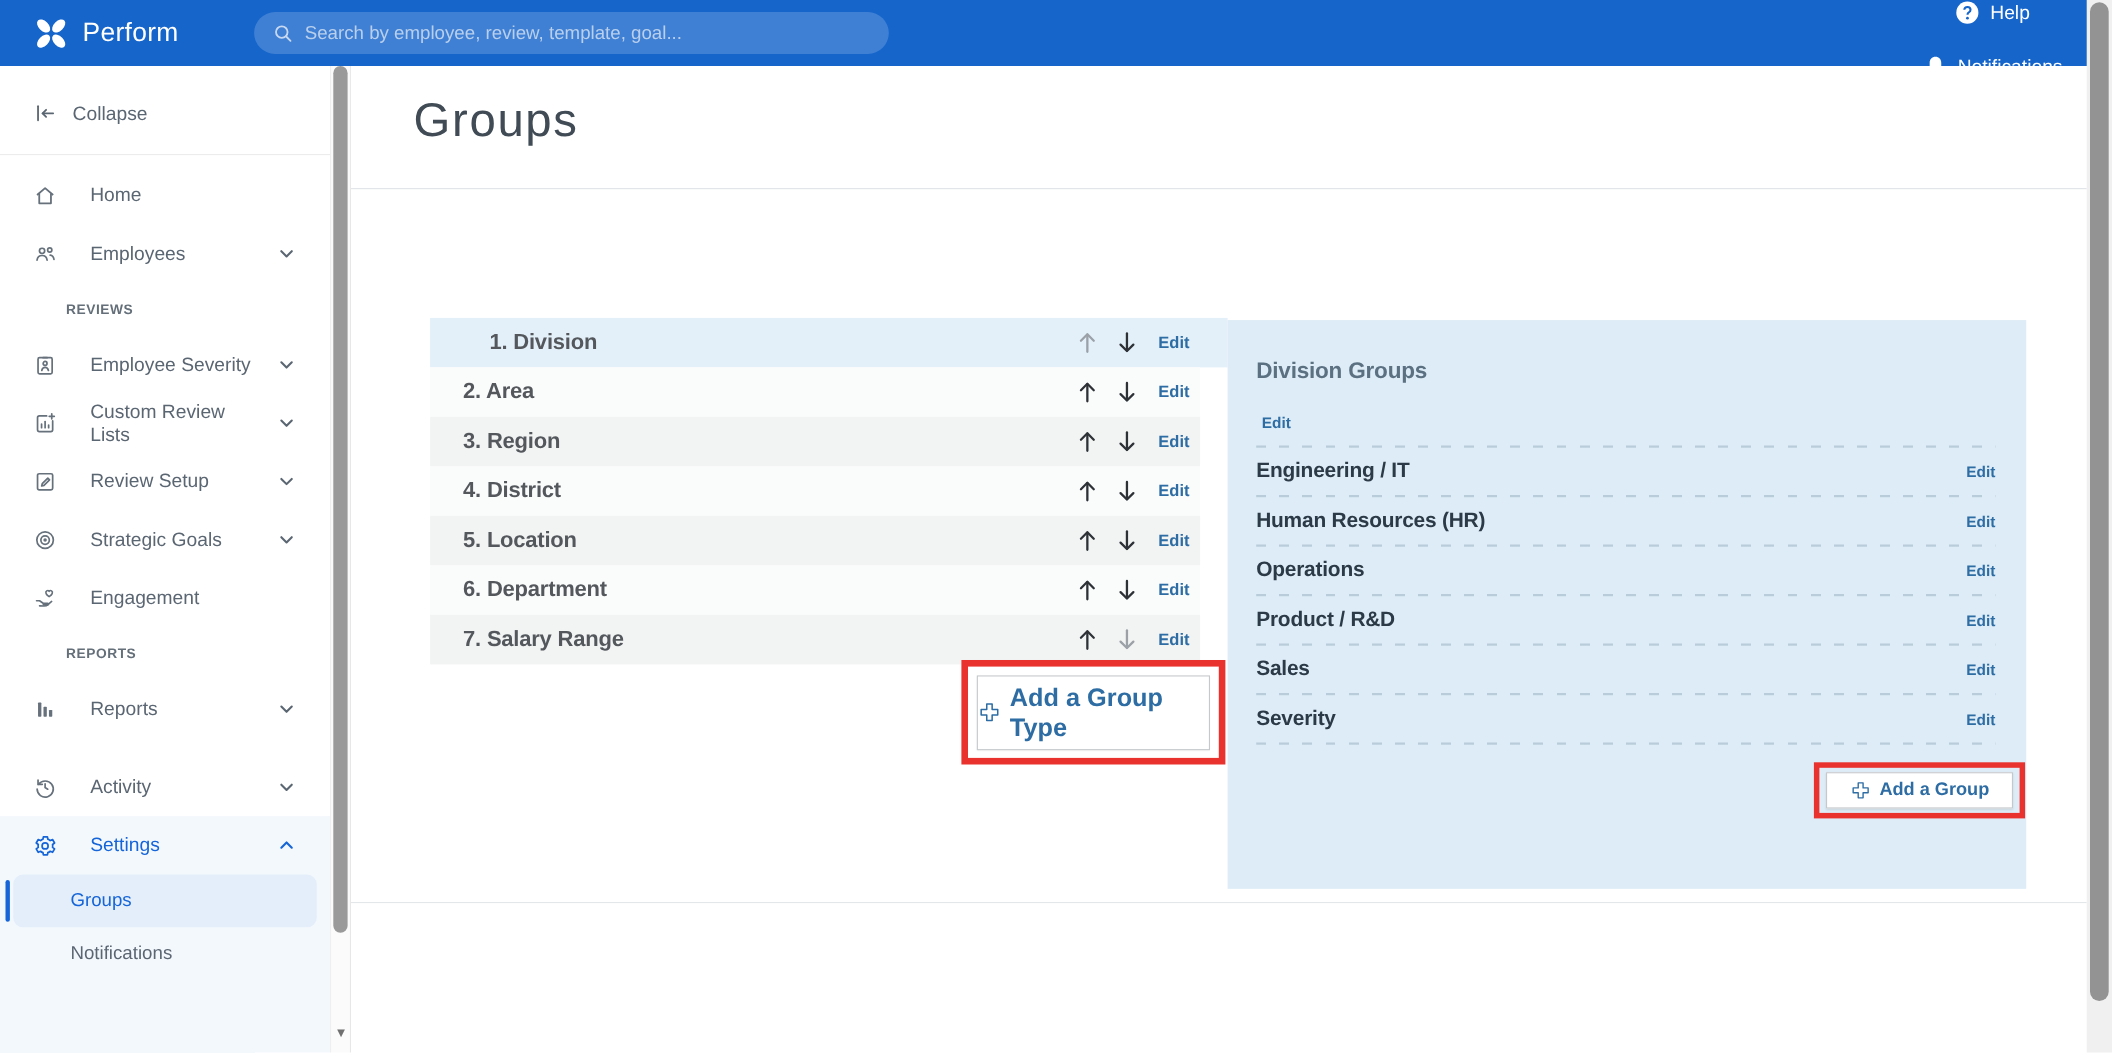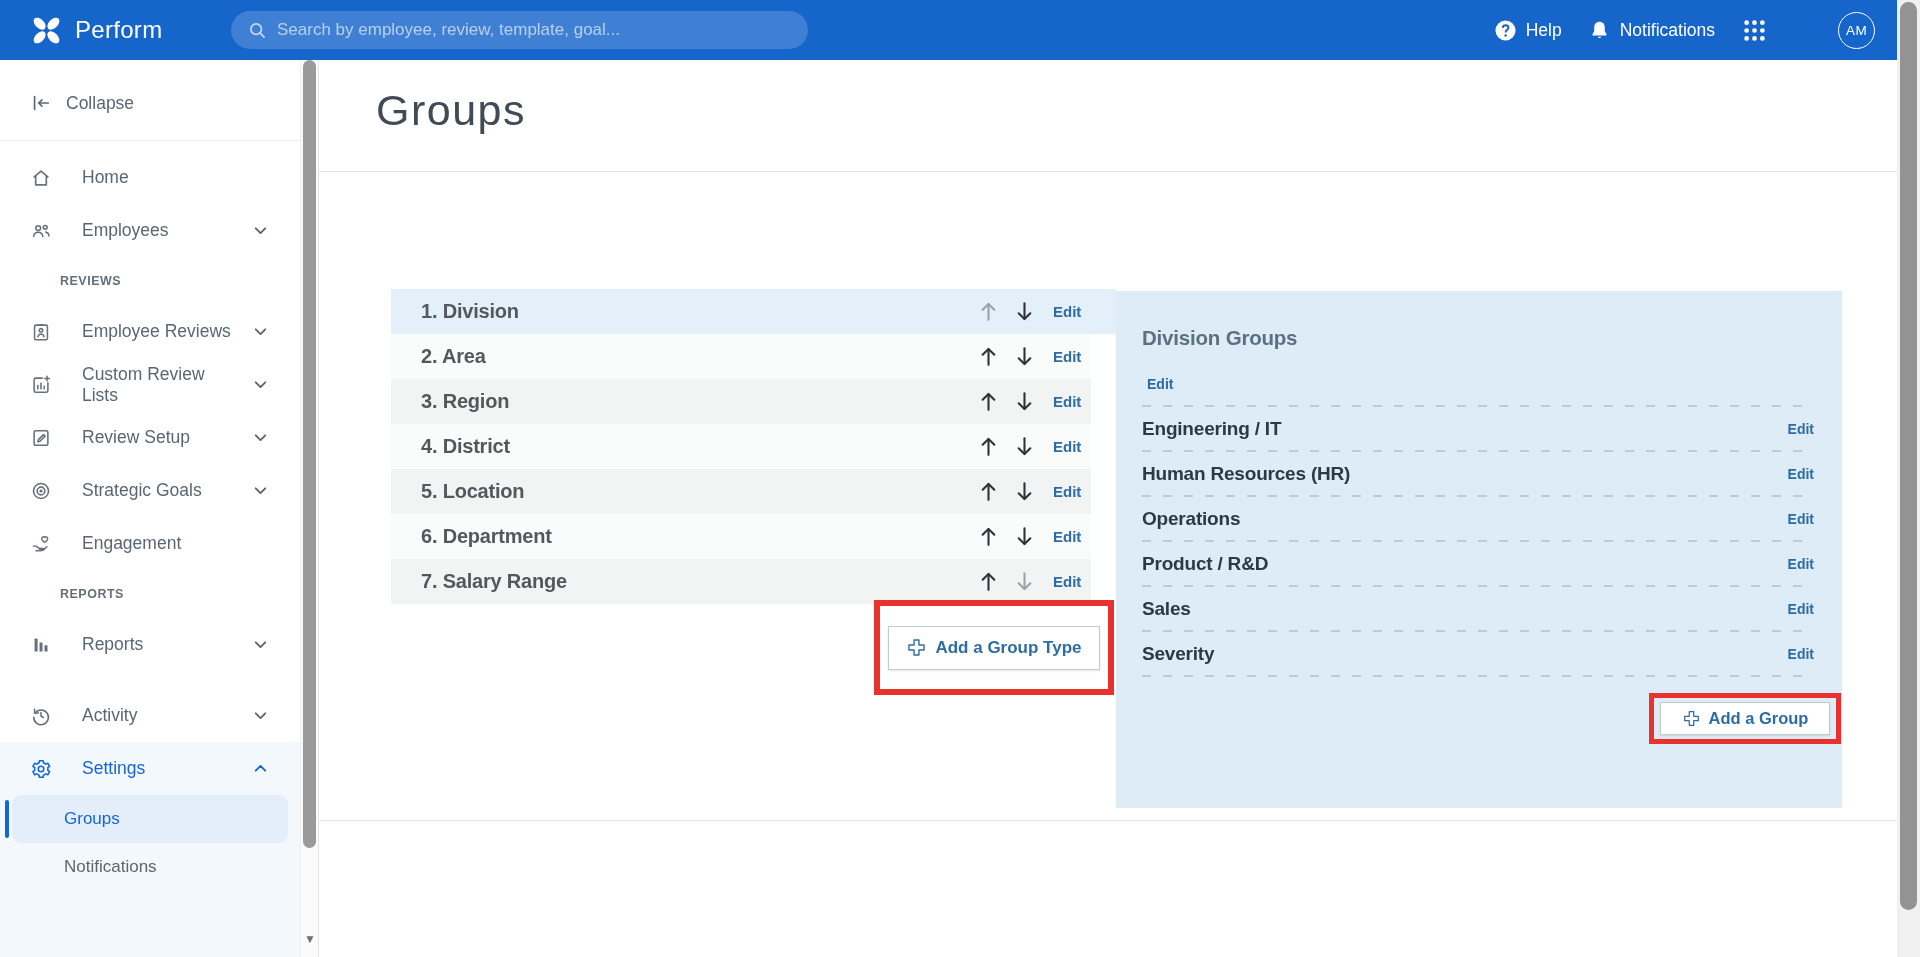--- a/index.html
+++ b/index.html
@@ -10,21 +10,21 @@
   
   .topbar { position:absolute; left:0; top:0; width:1920px; height:60px; background:#1565cb; z-index:5; }
   .brand { position:absolute; left:28px; top:0; height:60px; display:flex; align-items:center; gap:10px;justify-content:center; }
   .brand-logo { width:37px; height:37px; }
   .brand-name { color:#fff; font-size:24px; font-weight:500; letter-spacing:.3px; }
   .searchbox { position:absolute; left:231px; top:11px; width:577px; height:38px; background:rgba(255,255,255,.18);
                border-radius:19px; display:flex; align-items:center; padding:14px 16px; gap:10px; }
   .search-ic { width:20px; height:20px; flex:none; }
   .searchbox input { flex:1; background:transparent; border:none; outline:none; color:#eaf2fc; font-size:17px; }
   .searchbox input::placeholder { color:#b9cfec; }
-  .topbar-right { position:absolute; right:45px; top:0; height:60px; display:flex; align-items:center; gap:26px; }
+  .topbar-right { position:absolute; right:45px; top:0; height:60px; display:flex; align-items:center; gap:26px;flex-direction:column; }
   .tb-action { display:flex; align-items:center; gap:9px; color:#fff; font-size:17.5px; font-weight:500; cursor:pointer; }
   .tb-ic { width:23px; height:23px; }
   .apps-ic { width:27px; height:27px; cursor:pointer; }
   .avatar { width:37px; height:37px; border-radius:50%; border:1.5px solid #fff; color:#fff; display:flex;
             align-items:center; justify-content:center; font-size:13.5px; font-weight:500; letter-spacing:.5px; cursor:pointer;margin-left:44px; }
 
   
   .sidebar { position:absolute; left:0; top:60px; width:300px; height:897px; background:#fff; z-index:2; }
   .collapse-item { position:absolute; top:20px; left:0; width:100%; height:46px; display:flex; align-items:center;
                    gap:14px; padding:0 30px; color:#5b6673; font-size:17.5px; cursor:pointer; }
@@ -58,34 +58,34 @@
           border-left:1px solid #e5e5e5; }
   .page-header { position:absolute; top:0; left:0; right:0; height:112px; border-bottom:1px solid #dfe3e7; background:#fff; }
   .page-title { position:absolute; left:57px; top:26px; font-size:43px; font-weight:300; letter-spacing:1.5px; color:#404b55; }
   .card-bottom-line { position:absolute; top:760px; left:0; right:0; border-top:1px solid #e4e7ea; }
 
   
   .type-list { position:absolute; left:72px; top:229px; width:725px; }
   .type-row { position:relative; height:45px; width:700px; display:flex; align-items:center; }
   .type-row:nth-child(even) { background:#fafbfb; }
   .type-row:nth-child(odd) { background:#f2f3f3; }
-  .type-row.selected { width:725px; background:#e3f0f9; }
+  .type-row.selected { width:725px; background:#e3f0f9;padding-left:24px; }
   .type-label { padding-left:30px; font-size:20px; font-weight:bold; color:#54585d; letter-spacing:-.2px; }
   .type-controls { position:absolute; left:585px; top:0; height:45px; display:flex; align-items:center; gap:11px; }
   .arrow-btn { width:25px; height:25px; color:#2e3237; cursor:pointer; }
   .arrow-btn.disabled { color:#9ba1a7; cursor:default; }
   .edit-link { font-size:15px; font-weight:bold; color:#2e6da4; cursor:pointer; text-decoration:none; margin-left:5px; }
 
   
   .add-type-box { position:absolute; left:555px; top:540px; width:240px; height:95px; border:6px solid #e9322d;
                   background:#fff; display:flex; align-items:center; justify-content:center; z-index:8; }
   .add-btn { background:#fff; border:1px solid #c6c9cc; box-shadow:0 1px 2px rgba(0,0,0,.10);
              display:flex; align-items:center; justify-content:center; gap:8px; color:#2e6da4;
              font-weight:bold; cursor:pointer; }
-  .add-type-btn { width:212px; height:44px; font-size:17px; }
+  .add-type-btn { width:212px; height:68px; font-size:23px; }
   .plus-ic { width:21px; height:21px; flex:none; }
 
   
   .panel { position:absolute; left:797px; top:231px; width:726px; height:517px; background:#ddecf7;
            padding:24px 28px 0 26px; }
   .panel-title { font-size:20.5px; font-weight:bold; color:#5b7181; letter-spacing:-.2px; height:46px;
                  display:flex; align-items:center; }
   .panel-item { height:45px; display:flex; align-items:center; justify-content:space-between; position:relative; cursor:default; }
   .panel-item::after { content:''; position:absolute; left:0; right:0; bottom:-1px; height:2px;
                        background:repeating-linear-gradient(90deg,#b9ccd9 0 9px, transparent 9px 21px); }
@@ -206,21 +206,21 @@
       <div class="nav-section">REVIEWS</div>
       <div class="nav-item">
         <span class="icon">
           <svg viewBox="0 0 24 24" fill="none" stroke="currentColor" stroke-width="1.7" stroke-linecap="round">
             <rect x="5" y="4.5" width="14" height="16" rx="1.5"></rect>
             <path d="M10 4.5h4"></path>
             <circle cx="12" cy="10.2" r="1.9"></circle>
             <path d="M8.7 17.2c.5-2 1.7-3 3.3-3s2.8 1 3.3 3"></path>
           </svg>
         </span>
-        <span class="label">Employee Reviews</span>
+        <span class="label">Employee Severity</span>
         <span class="chev">
           <svg viewBox="0 0 24 24" fill="none" stroke="currentColor" stroke-width="2.4" stroke-linecap="round" stroke-linejoin="round">
             <path d="M6 9.3l6 6 6-6"></path>
           </svg>
         </span>
       </div>
       <div class="nav-item">
         <span class="icon">
           <svg viewBox="0 0 24 24" fill="none" stroke="currentColor" stroke-width="1.7" stroke-linecap="round">
             <path d="M13.5 4.5H6.3c-1 0-1.8.8-1.8 1.8v12c0 1 .8 1.7 1.8 1.7h11.4c1 0 1.8-.7 1.8-1.7V9.5"></path>

